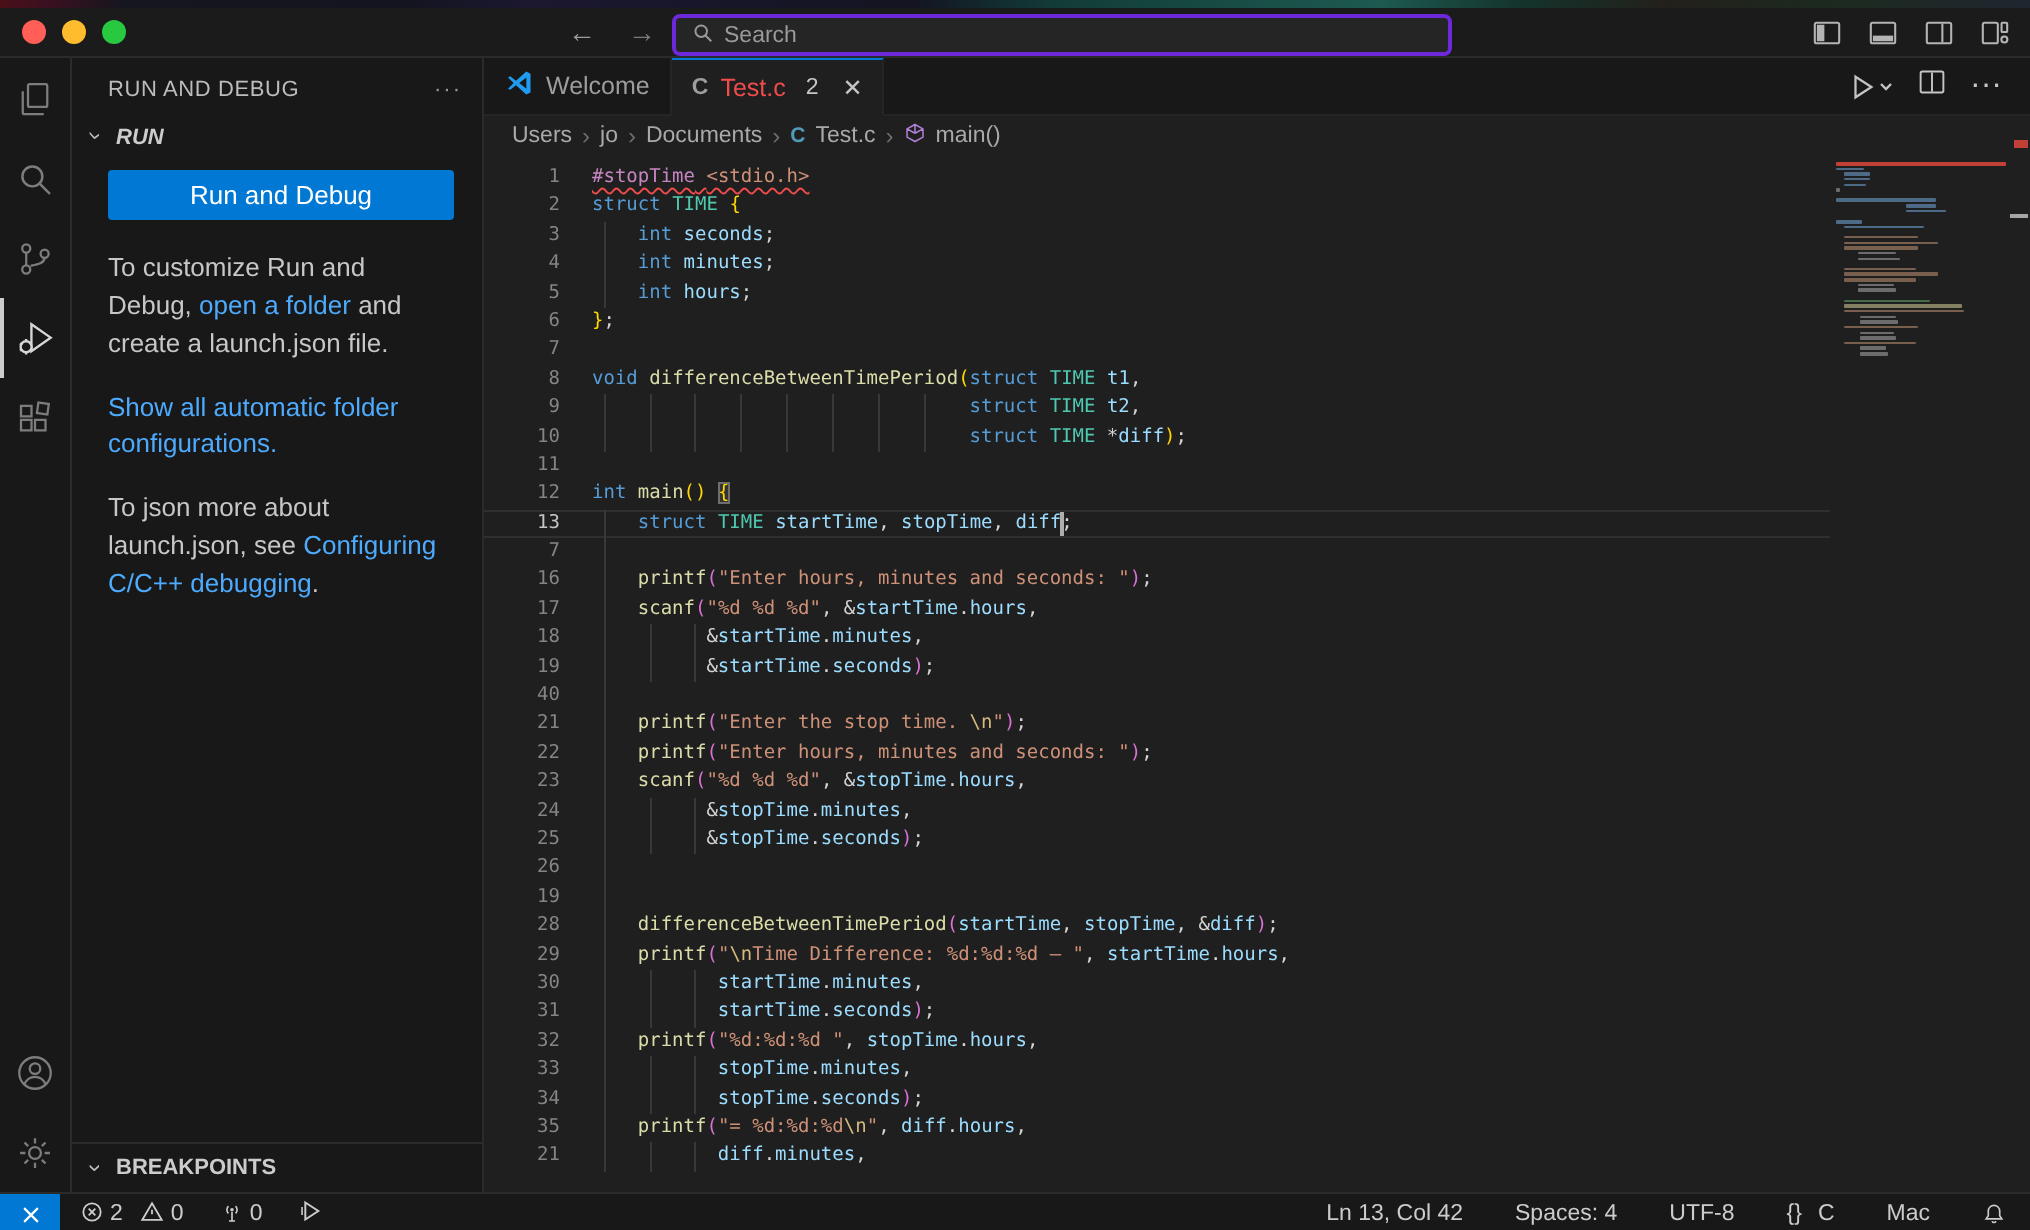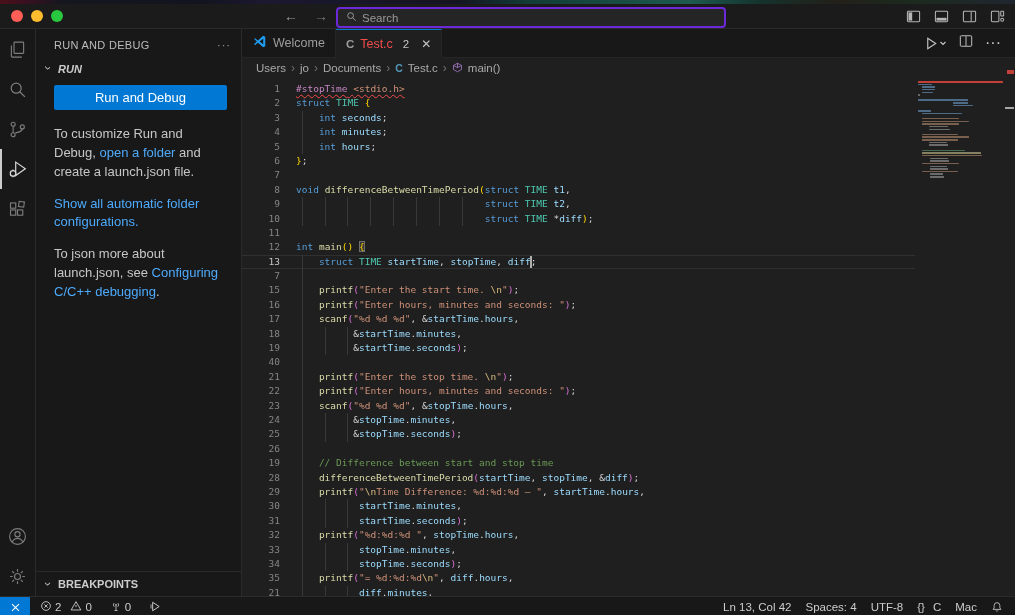--- a/index.html
+++ b/index.html
@@ -84,21 +84,21 @@
   .mk{position:absolute;right:1px;}
   .mk-error{top:13px;width:7px;height:4px;background:#c24038;}
   .mk-cursor{top:50px;width:9px;height:2px;background:#a6a6a6;}
   
   .statusbar{height:20px;background:#181818;border-top:1px solid #2b2b2b;display:flex;
     align-items:center;font-size:11.5px;color:#cccccc;}
   .sb-remote{height:100%;width:30px;background:#0078d4;display:flex;align-items:center;
     justify-content:center;color:#fff;}
   .st-item{display:flex;align-items:center;gap:3px;margin-left:10px;}
   .st-right{margin-left:auto;display:flex;align-items:center;gap:14px;padding-right:12px;}
-  .st-right .st-item{margin-left:0;}
+  .st-right .st-item{margin-left:12px;}
   svg{flex:none;}
 </style>
 </head>
 <body>
 
 <div class="window">
   <div class="sliver"></div>
 
   <header class="titlebar">
     <div class="traffic">
@@ -282,33 +282,32 @@
             <div class="line"><span class="lnum">5</span><i class="guide" style="left: calc(1ch + 54px);"></i><span class="tk df">    </span><span class="tk kw">int</span><span class="tk df"> </span><span class="tk va">hours</span><span class="tk df">;</span></div>
             <div class="line"><span class="lnum">6</span><span class="tk b1">}</span><span class="tk df">;</span></div>
             <div class="line"><span class="lnum">7</span></div>
             <div class="line"><span class="lnum">8</span><span class="tk kw">void</span><span class="tk df"> </span><span class="tk fn">differenceBetweenTimePeriod</span><span class="tk b1">(</span><span class="tk kw">struct</span><span class="tk df"> </span><span class="tk ty">TIME</span><span class="tk df"> </span><span class="tk va">t1</span><span class="tk df">,</span></div>
             <div class="line"><span class="lnum">9</span><i class="guide" style="left: calc(1ch + 54px);"></i><i class="guide" style="left: calc(5ch + 54px);"></i><i class="guide" style="left: calc(9ch + 54px);"></i><i class="guide" style="left: calc(13ch + 54px);"></i><i class="guide" style="left: calc(17ch + 54px);"></i><i class="guide" style="left: calc(21ch + 54px);"></i><i class="guide" style="left: calc(25ch + 54px);"></i><i class="guide" style="left: calc(29ch + 54px);"></i><span class="tk df">                                 </span><span class="tk kw">struct</span><span class="tk df"> </span><span class="tk ty">TIME</span><span class="tk df"> </span><span class="tk va">t2</span><span class="tk df">,</span></div>
             <div class="line"><span class="lnum">10</span><i class="guide" style="left: calc(1ch + 54px);"></i><i class="guide" style="left: calc(5ch + 54px);"></i><i class="guide" style="left: calc(9ch + 54px);"></i><i class="guide" style="left: calc(13ch + 54px);"></i><i class="guide" style="left: calc(17ch + 54px);"></i><i class="guide" style="left: calc(21ch + 54px);"></i><i class="guide" style="left: calc(25ch + 54px);"></i><i class="guide" style="left: calc(29ch + 54px);"></i><span class="tk df">                                 </span><span class="tk kw">struct</span><span class="tk df"> </span><span class="tk ty">TIME</span><span class="tk df"> *</span><span class="tk va">diff</span><span class="tk b1">)</span><span class="tk df">;</span></div>
             <div class="line"><span class="lnum">11</span></div>
             <div class="line"><span class="lnum">12</span><span class="tk kw">int</span><span class="tk df"> </span><span class="tk fn">main</span><span class="tk b1">()</span><span class="tk df"> </span><span class="tk b1 bm">{</span></div>
             <div class="line cur"><span class="lnum">13</span><i class="guide" style="left: calc(1ch + 54px);"></i><span class="tk df">    </span><span class="tk kw">struct</span><span class="tk df"> </span><span class="tk ty">TIME</span><span class="tk df"> </span><span class="tk va">startTime</span><span class="tk df">, </span><span class="tk va">stopTime</span><span class="tk df">, </span><span class="tk va">diff</span><span class="tk df">;</span><i class="caret" style="left: calc(41ch + 54px);"></i></div>
             <div class="line"><span class="lnum">7</span><i class="guide" style="left: calc(1ch + 54px);"></i></div>
-            <div class="line"><span class="lnum">15</span><i class="guide" style="left: calc(1ch + 54px);"></i><span class="tk df">    </span><span class="tk fn">printf</span><span class="tk b2">(</span><span class="tk str">"Enter the start time. </span><span class="tk esc">\n</span><span class="tk str">"</span><span class="tk b2">)</span><span class="tk df">;</span></div>
             <div class="line"><span class="lnum">16</span><i class="guide" style="left: calc(1ch + 54px);"></i><span class="tk df">    </span><span class="tk fn">printf</span><span class="tk b2">(</span><span class="tk str">"Enter hours, minutes and seconds: "</span><span class="tk b2">)</span><span class="tk df">;</span></div>
             <div class="line"><span class="lnum">17</span><i class="guide" style="left: calc(1ch + 54px);"></i><span class="tk df">    </span><span class="tk fn">scanf</span><span class="tk b2">(</span><span class="tk str">"%d %d %d"</span><span class="tk df">, &amp;</span><span class="tk va">startTime</span><span class="tk df">.</span><span class="tk va">hours</span><span class="tk df">,</span></div>
             <div class="line"><span class="lnum">18</span><i class="guide" style="left: calc(1ch + 54px);"></i><i class="guide" style="left: calc(5ch + 54px);"></i><i class="guide" style="left: calc(9ch + 54px);"></i><span class="tk df">          &amp;</span><span class="tk va">startTime</span><span class="tk df">.</span><span class="tk va">minutes</span><span class="tk df">,</span></div>
             <div class="line"><span class="lnum">19</span><i class="guide" style="left: calc(1ch + 54px);"></i><i class="guide" style="left: calc(5ch + 54px);"></i><i class="guide" style="left: calc(9ch + 54px);"></i><span class="tk df">          &amp;</span><span class="tk va">startTime</span><span class="tk df">.</span><span class="tk va">seconds</span><span class="tk b2">)</span><span class="tk df">;</span></div>
             <div class="line"><span class="lnum">40</span><i class="guide" style="left: calc(1ch + 54px);"></i></div>
             <div class="line"><span class="lnum">21</span><i class="guide" style="left: calc(1ch + 54px);"></i><span class="tk df">    </span><span class="tk fn">printf</span><span class="tk b2">(</span><span class="tk str">"Enter the stop time. </span><span class="tk esc">\n</span><span class="tk str">"</span><span class="tk b2">)</span><span class="tk df">;</span></div>
             <div class="line"><span class="lnum">22</span><i class="guide" style="left: calc(1ch + 54px);"></i><span class="tk df">    </span><span class="tk fn">printf</span><span class="tk b2">(</span><span class="tk str">"Enter hours, minutes and seconds: "</span><span class="tk b2">)</span><span class="tk df">;</span></div>
             <div class="line"><span class="lnum">23</span><i class="guide" style="left: calc(1ch + 54px);"></i><span class="tk df">    </span><span class="tk fn">scanf</span><span class="tk b2">(</span><span class="tk str">"%d %d %d"</span><span class="tk df">, &amp;</span><span class="tk va">stopTime</span><span class="tk df">.</span><span class="tk va">hours</span><span class="tk df">,</span></div>
             <div class="line"><span class="lnum">24</span><i class="guide" style="left: calc(1ch + 54px);"></i><i class="guide" style="left: calc(5ch + 54px);"></i><i class="guide" style="left: calc(9ch + 54px);"></i><span class="tk df">          &amp;</span><span class="tk va">stopTime</span><span class="tk df">.</span><span class="tk va">minutes</span><span class="tk df">,</span></div>
             <div class="line"><span class="lnum">25</span><i class="guide" style="left: calc(1ch + 54px);"></i><i class="guide" style="left: calc(5ch + 54px);"></i><i class="guide" style="left: calc(9ch + 54px);"></i><span class="tk df">          &amp;</span><span class="tk va">stopTime</span><span class="tk df">.</span><span class="tk va">seconds</span><span class="tk b2">)</span><span class="tk df">;</span></div>
             <div class="line"><span class="lnum">26</span><i class="guide" style="left: calc(1ch + 54px);"></i></div>
-            <div class="line"><span class="lnum">19</span><i class="guide" style="left: calc(1ch + 54px);"></i><span class="tk df">    </span><span class="tk cm">// Difference between start and stop time</span></div>
+            <div class="line"><span class="lnum">19</span><i class="guide" style="left: calc(1ch + 54px);"></i><span class="tk df">    </span></div>
             <div class="line"><span class="lnum">28</span><i class="guide" style="left: calc(1ch + 54px);"></i><span class="tk df">    </span><span class="tk fn">differenceBetweenTimePeriod</span><span class="tk b2">(</span><span class="tk va">startTime</span><span class="tk df">, </span><span class="tk va">stopTime</span><span class="tk df">, &amp;</span><span class="tk va">diff</span><span class="tk b2">)</span><span class="tk df">;</span></div>
             <div class="line"><span class="lnum">29</span><i class="guide" style="left: calc(1ch + 54px);"></i><span class="tk df">    </span><span class="tk fn">printf</span><span class="tk b2">(</span><span class="tk str">"</span><span class="tk esc">\n</span><span class="tk str">Time Difference: %d:%d:%d – "</span><span class="tk df">, </span><span class="tk va">startTime</span><span class="tk df">.</span><span class="tk va">hours</span><span class="tk df">,</span></div>
             <div class="line"><span class="lnum">30</span><i class="guide" style="left: calc(1ch + 54px);"></i><i class="guide" style="left: calc(5ch + 54px);"></i><i class="guide" style="left: calc(9ch + 54px);"></i><span class="tk df">           </span><span class="tk va">startTime</span><span class="tk df">.</span><span class="tk va">minutes</span><span class="tk df">,</span></div>
             <div class="line"><span class="lnum">31</span><i class="guide" style="left: calc(1ch + 54px);"></i><i class="guide" style="left: calc(5ch + 54px);"></i><i class="guide" style="left: calc(9ch + 54px);"></i><span class="tk df">           </span><span class="tk va">startTime</span><span class="tk df">.</span><span class="tk va">seconds</span><span class="tk b2">)</span><span class="tk df">;</span></div>
             <div class="line"><span class="lnum">32</span><i class="guide" style="left: calc(1ch + 54px);"></i><span class="tk df">    </span><span class="tk fn">printf</span><span class="tk b2">(</span><span class="tk str">"%d:%d:%d "</span><span class="tk df">, </span><span class="tk va">stopTime</span><span class="tk df">.</span><span class="tk va">hours</span><span class="tk df">,</span></div>
             <div class="line"><span class="lnum">33</span><i class="guide" style="left: calc(1ch + 54px);"></i><i class="guide" style="left: calc(5ch + 54px);"></i><i class="guide" style="left: calc(9ch + 54px);"></i><span class="tk df">           </span><span class="tk va">stopTime</span><span class="tk df">.</span><span class="tk va">minutes</span><span class="tk df">,</span></div>
             <div class="line"><span class="lnum">34</span><i class="guide" style="left: calc(1ch + 54px);"></i><i class="guide" style="left: calc(5ch + 54px);"></i><i class="guide" style="left: calc(9ch + 54px);"></i><span class="tk df">           </span><span class="tk va">stopTime</span><span class="tk df">.</span><span class="tk va">seconds</span><span class="tk b2">)</span><span class="tk df">;</span></div>
             <div class="line"><span class="lnum">35</span><i class="guide" style="left: calc(1ch + 54px);"></i><span class="tk df">    </span><span class="tk fn">printf</span><span class="tk b2">(</span><span class="tk str">"= %d:%d:%d</span><span class="tk esc">\n</span><span class="tk str">"</span><span class="tk df">, </span><span class="tk va">diff</span><span class="tk df">.</span><span class="tk va">hours</span><span class="tk df">,</span></div>
             <div class="line"><span class="lnum">21</span><i class="guide" style="left: calc(1ch + 54px);"></i><i class="guide" style="left: calc(5ch + 54px);"></i><i class="guide" style="left: calc(9ch + 54px);"></i><span class="tk df">           </span><span class="tk va">diff</span><span class="tk df">.</span><span class="tk va">minutes</span><span class="tk df">,</span></div>
           </div>

